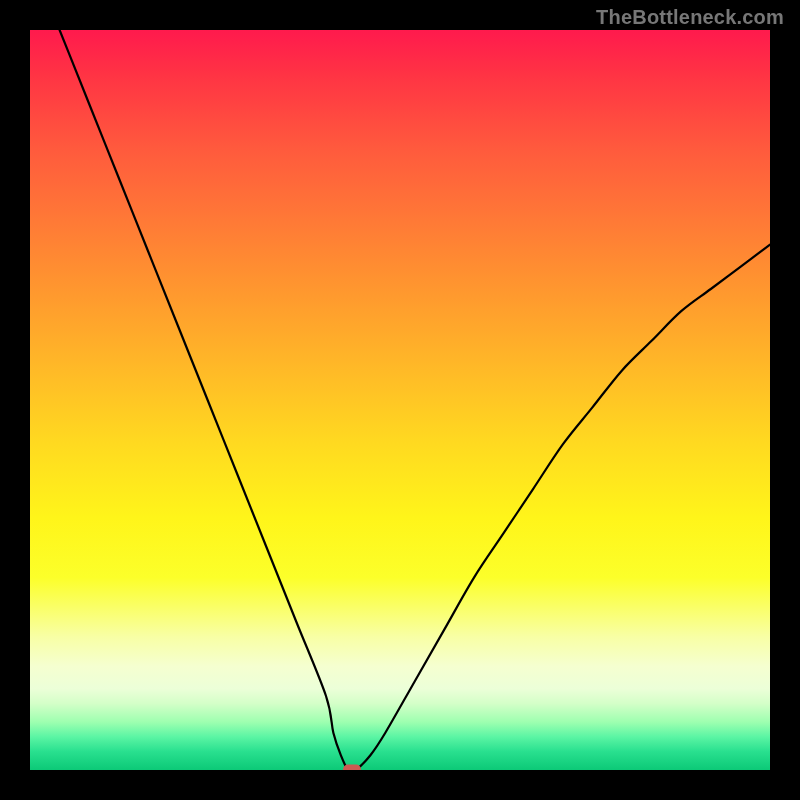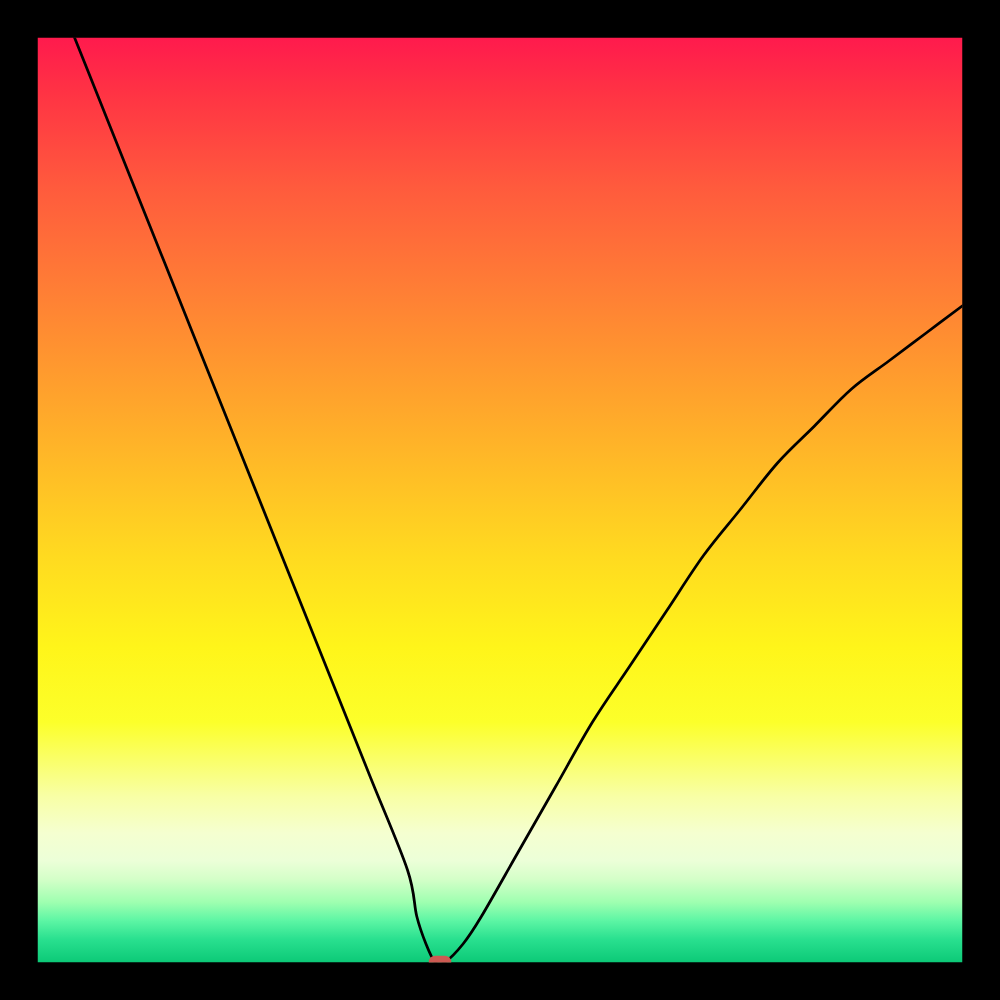--- a/index.html
+++ b/index.html
@@ -79,20 +79,21 @@
     font-weight: 600;
     color: #777;
     letter-spacing: 0.2px;
     user-select: none;
   }
 </style>
 </head>
 <body>
 
 <div class="frame">
+  <div class="watermark">TheBottleneck.com</div>
 
   <div class="plot-area">
     <div class="gradient-bg"></div>
 
     <svg class="curve" viewBox="0 0 740 740" preserveAspectRatio="none">
       <path id="curve-path" d="M 0 -74.00000000000011 C 4.933333333333334 -61.666666666666764, 19.733333333333334 -24.666666666666686, 29.6 0 C 39.46666666666667 24.666666666666686, 49.333333333333336 49.33333333333333, 59.2 74 C 69.06666666666666 98.66666666666667, 78.93333333333334 123.33333333333333, 88.8 148 C 98.66666666666666 172.66666666666666, 108.53333333333333 197.33333333333334, 118.4 222 C 128.26666666666668 246.66666666666666, 138.13333333333333 271.3333333333333, 148 296 C 157.86666666666667 320.6666666666667, 167.73333333333332 345.3333333333333, 177.6 370 C 187.46666666666667 394.6666666666667, 197.33333333333334 419.3333333333333, 207.20000000000002 444 C 217.0666666666667 468.6666666666667, 226.93333333333334 493.3333333333333, 236.8 518 C 246.66666666666669 542.6666666666666, 256.5333333333333 567.3333333333334, 266.4 592 C 276.26666666666665 616.6666666666666, 289.8333333333333 647.5, 296 666 C 302.1666666666667 684.5, 300.9333333333333 693.1333333333333, 303.4 703 C 305.8666666666667 712.8666666666667, 308.33333333333337 719.0333333333334, 310.8 725.2 C 313.26666666666665 731.3666666666667, 315.73333333333335 737.5333333333333, 318.2 740 C 320.66666666666663 742.4666666666667, 321.90000000000003 742.4666666666667, 325.6 740 C 329.3 737.5333333333333, 335.4666666666667 731.3666666666667, 340.40000000000003 725.2 C 345.33333333333337 719.0333333333334, 347.8 715.3333333333334, 355.2 703 C 362.59999999999997 690.6666666666666, 374.93333333333334 668.4666666666667, 384.8 651.2 C 394.6666666666667 633.9333333333334, 404.53333333333336 616.6666666666666, 414.40000000000003 599.4 C 424.2666666666667 582.1333333333333, 434.1333333333333 563.6333333333333, 444 547.6 C 453.8666666666667 531.5666666666667, 463.73333333333335 518, 473.6 503.2 C 483.4666666666667 488.4, 493.33333333333337 473.6, 503.20000000000005 458.8 C 513.0666666666667 444, 522.9333333333333 427.96666666666664, 532.8 414.4 C 542.6666666666666 400.8333333333333, 552.5333333333333 389.73333333333335, 562.4 377.40000000000003 C 572.2666666666667 365.0666666666667, 582.1333333333333 351.5, 592 340.4 C 601.8666666666667 329.29999999999995, 611.7333333333333 320.6666666666667, 621.6 310.8 C 631.4666666666667 300.93333333333334, 641.3333333333334 289.8333333333333, 651.2 281.2 C 661.0666666666667 272.56666666666666, 670.9333333333334 266.4, 680.8000000000001 259 C 690.6666666666667 251.6, 700.5333333333333 244.19999999999996, 710.4 236.79999999999995 C 720.2666666666667 229.39999999999995, 735.0666666666666 218.3, 740 214.60000000000002"></path>
     </svg>
 
     <div id="min-marker" class="min-marker" style="left: 321.9px; top: 740px; background: rgb(204, 90, 82);"></div>
   </div>

